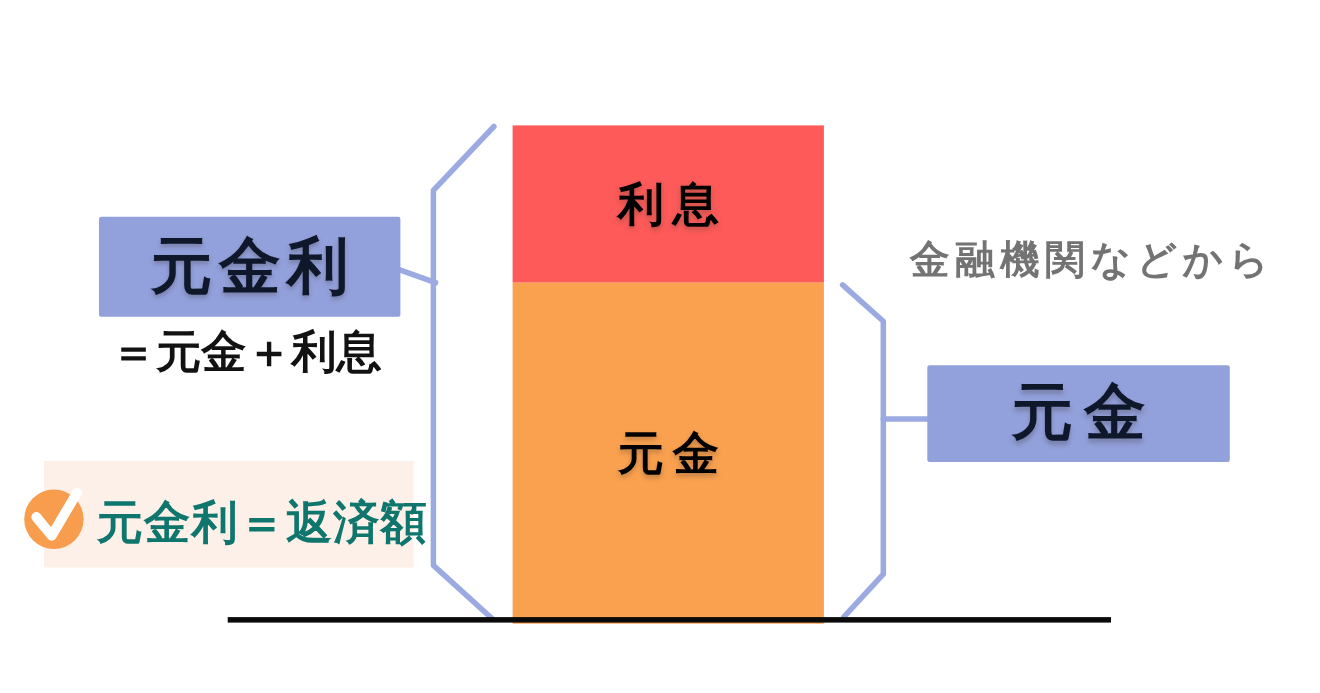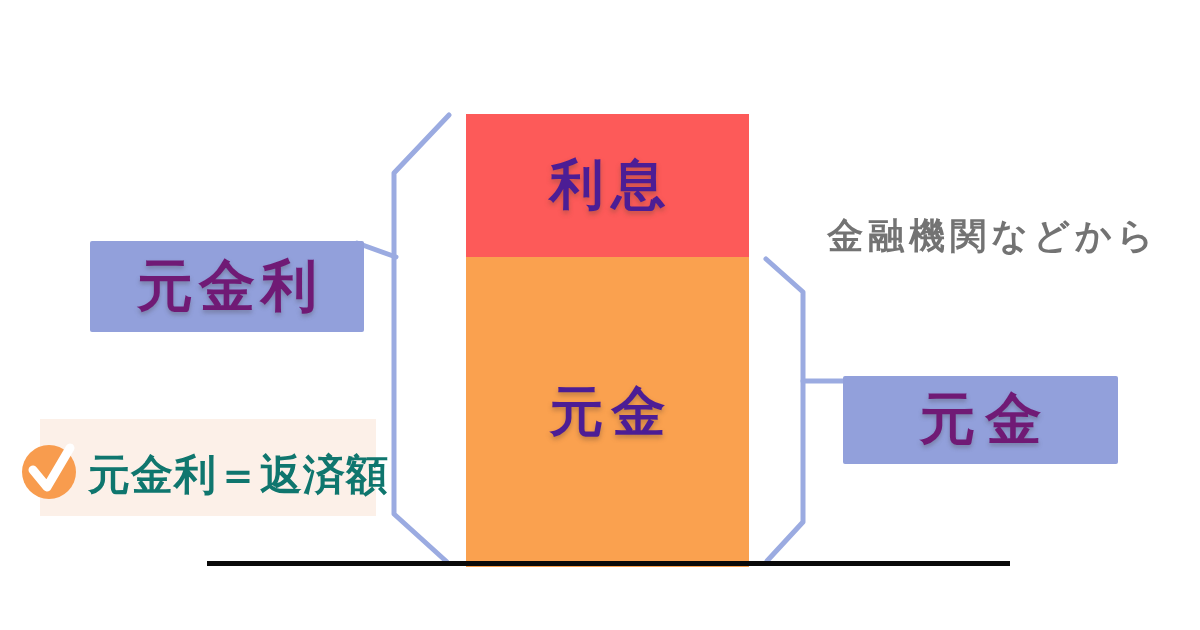--- a/index.html
+++ b/index.html
@@ -4,29 +4,29 @@
 <style>
   html,body{margin:0;padding:0;background:#ffffff;}
   .canvas{
     position:relative;width:1200px;height:630px;background:#ffffff;overflow:hidden;
     font-family:"Liberation Sans","DejaVu Sans",sans-serif;font-weight:700;
   }
   
   .bar-seg{position:absolute;left:466px;width:283px;display:flex;align-items:center;justify-content:center;z-index:1;}
   .seg-interest{top:114px;height:143px;background:#FD5A59;}
   .seg-principal{top:257px;height:310px;background:#FAA14F;}
-  .seg-label{color:#4c1d95;font-size:54px;letter-spacing:8px;padding-left:8px;text-shadow:0 3px 5px rgba(100,70,50,.40);}
+  .seg-label{color:#000000;font-size:42px;letter-spacing:8px;padding-left:8px;text-shadow:0 3px 5px rgba(100,70,50,.40);}
   
   .baseline{position:absolute;left:207px;top:561px;width:803px;height:5px;background:#0a0a0a;z-index:6;}
   
   svg.brace{position:absolute;overflow:visible;z-index:2;}
   svg.brace polyline{fill:none;stroke:#9BABE1;stroke-width:5;stroke-linecap:round;stroke-linejoin:round;}
   
-  .callout-box{position:absolute;background:#92A0DB;color:#701a75;display:flex;align-items:center;justify-content:center;
-    border-radius:2px;text-shadow:0 3px 4px rgba(90,90,110,.45);z-index:2;margin-top:44px;}
+  .callout-box{position:absolute;background:#92A0DB;color:#0f172a;display:flex;align-items:center;justify-content:center;
+    border-radius:2px;text-shadow:0 3px 4px rgba(90,90,110,.45);z-index:2;}
   .left-box{left:90px;top:197px;width:268px;height:91px;font-size:56px;letter-spacing:6px;padding-left:6px;}
   .right-box{left:843px;top:332px;width:265px;height:88px;font-size:56px;letter-spacing:10px;padding-left:10px;}
   .formula{position:absolute;left:88px;top:293px;width:272px;text-align:center;font-size:41px;color:#121212;z-index:2;}
   
   .note-box{position:absolute;left:40px;top:419px;width:336px;height:97px;background:#FCF0E8;z-index:1;}
   svg.check{position:absolute;left:22px;top:445px;overflow:visible;z-index:3;}
   .note-text{position:absolute;left:88px;top:447px;font-size:42px;color:#0f766e;letter-spacing:1px;z-index:3;}
   
   .right-desc{position:absolute;left:793px;top:211px;width:400px;text-align:center;font-size:36px;line-height:49px;
     color:#737373;letter-spacing:5px;z-index:2;}
@@ -51,20 +51,21 @@
   </div>
   <div class="bar-seg seg-principal">
     <span class="seg-label">元金</span>
   </div>
 
   <div class="baseline"></div>
 
   <div class="callout-box left-box">
     <span>元金利</span>
   </div>
+  <div class="formula">＝元金＋利息</div>
 
   <div class="note-box"></div>
   <svg class="check" width="54" height="54" viewBox="0 0 54 54">
     <circle cx="27" cy="27" r="27" fill="#F89C4E"></circle>
     <polyline points="11,25 25,42 48,3" fill="none" stroke="#ffffff" stroke-width="9" stroke-linecap="round" stroke-linejoin="round"></polyline>
   </svg>
   <div class="note-text">元金利＝返済額</div>
 
   <div class="right-desc">
     <div>金融機関などから</div>

